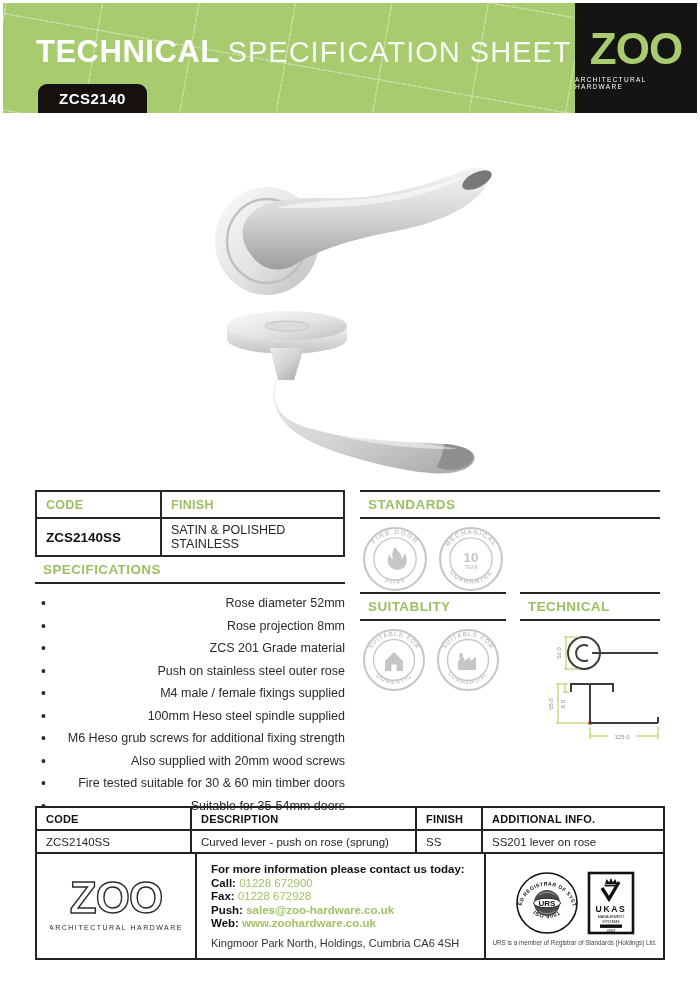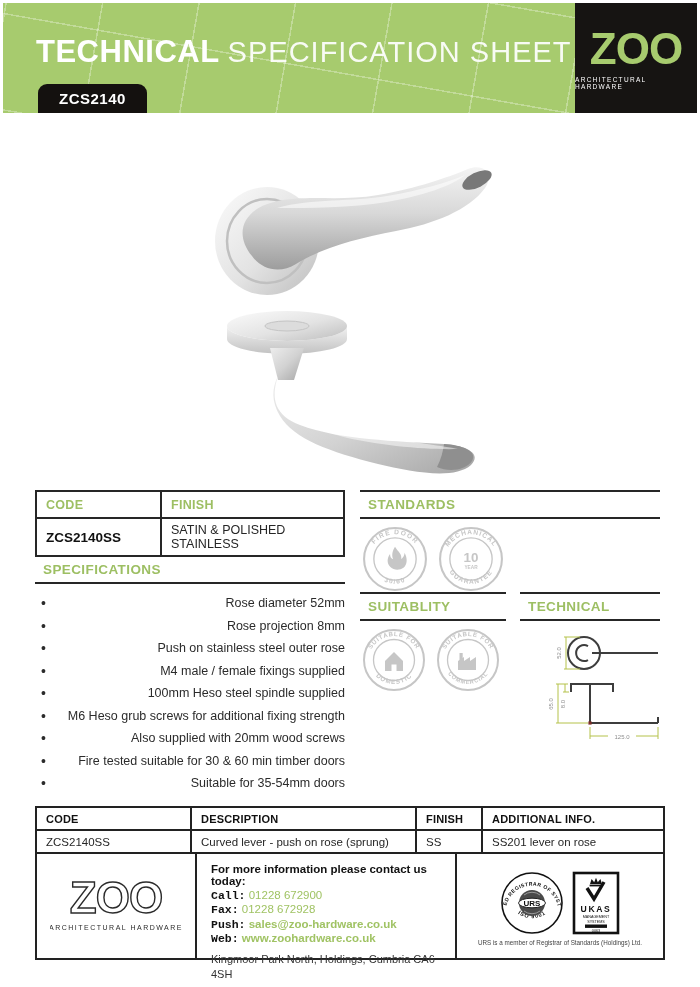--- a/index.html
+++ b/index.html
@@ -49,25 +49,25 @@
   .tech-block{position:absolute;left:520px;top:592px;width:140px;}
   .tech-draw{margin-top:6px;}
 
   
   .bottom-wrap{position:absolute;left:35px;top:806px;width:630px;}
   .p-table{width:100%;border-collapse:collapse;}
   .p-table td{border:2px solid #222;padding:3px 9px;font-size:11.5px;height:15px;}
   .p-table .hdr td{font-weight:800;font-size:11px;color:#111;letter-spacing:.2px;}
   .footer-box{border:2px solid #222;border-top:none;display:flex;height:104px;}
   .f-cell1{width:158px;border-right:2px solid #222;display:flex;align-items:center;justify-content:center;}
-  .f-cell2{width:260px;border-right:2px solid #222;padding:9px 0 0 14px;box-sizing:border-box;}
+  .f-cell2{width:289px;border-right:2px solid #222;padding:9px 0 0 14px;box-sizing:border-box;}
   .f-cell3{flex:1;display:flex;flex-direction:column;align-items:center;justify-content:center;padding-top:4px;}
   .contact-head{font-size:11.5px;font-weight:800;color:#111;}
   .contact-line{font-size:11.5px;margin-top:1.5px;}
-  .contact-line .lbl{font-weight:800;color:#111;font-family:Liberation Mono, monospace;}
+  .contact-line .lbl{font-weight:800;color:#111;}
   .green-val{color:#a0c364;}
   .green-link{color:#a0c364;font-weight:700;text-decoration:none;}
   .addr{font-size:11px;color:#333;margin-top:7px;line-height:1.35;}
   .cert-row{display:flex;align-items:center;gap:8px;}
   .cert-caption{font-size:6.3px;color:#444;margin-top:4px;}
 </style>
 </head>
 <body>
 
 <div class="page">
@@ -143,20 +143,21 @@
       <tr>
         <td class="code-cell">ZCS2140SS</td>
         <td>SATIN &amp; POLISHED STAINLESS</td>
       </tr>
     </tbody>
       </table>
     <div class="section-title">SPECIFICATIONS</div>
     <ul class="spec-list">
       <li>Rose diameter 52mm</li>
       <li>Rose projection 8mm</li>
+      <li>ZCS 201 Grade material</li>
       <li>Push on stainless steel outer rose</li>
       <li>M4 male / female fixings supplied</li>
       <li>100mm Heso steel spindle supplied</li>
       <li>M6 Heso grub screws for additional fixing strength</li>
       <li>Also supplied with 20mm wood screws</li>
       <li>Fire tested suitable for 30 &amp; 60 min timber doors</li>
       <li>Suitable for 35-54mm doors</li>
     </ul>
   </div>
 

